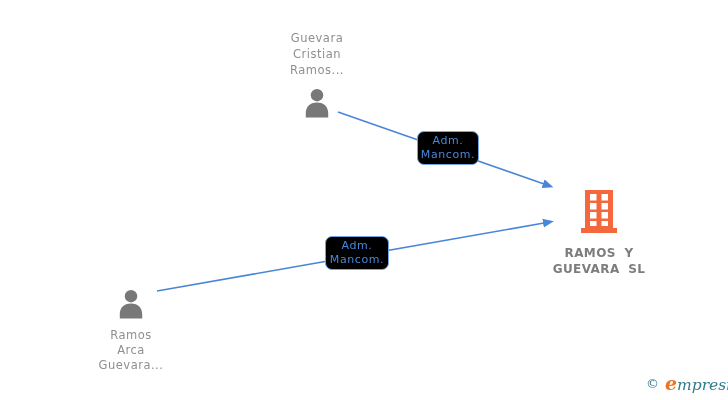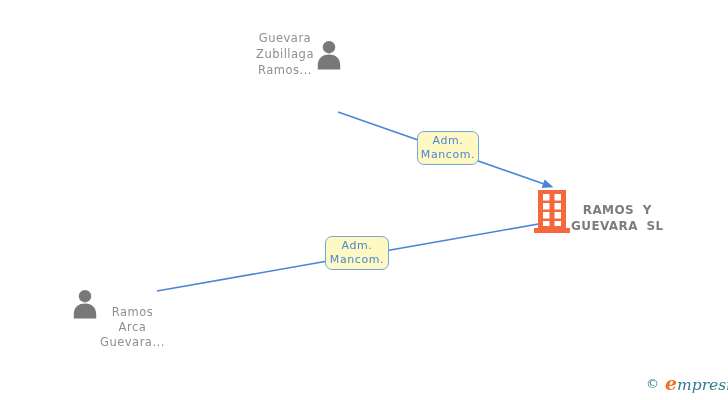--- a/index.html
+++ b/index.html
@@ -7,39 +7,39 @@
   body {
     background:#ffffff;
     font-family:"DejaVu Sans", sans-serif;
     position:relative;
     overflow:hidden;
   }
   .canvas { position:absolute; left:0; top:0; width:728px; height:400px; }
   .edges-svg { position:absolute; left:0; top:0; z-index:1; }
   .node {
     position:absolute; z-index:2;
-    display:flex; 
+    display:flex; flex-direction:column; align-items:center;
   }
   .node-person-top   { left:256px; top:30px;  width:122px; }
   .node-person-bottom{ left:70px;  top:289px; width:122px; }
   .node-company      { left:533px; top:190px; width:132px; }
   .person-name {
     color:#8f8f8f; font-size:11.5px; line-height:16px;
     text-align:center; letter-spacing:0.5px;
   }
-  .person-name-bottom { line-height:15px; margin-top:16px; }
+  .person-name-bottom { line-height:15px; margin-top:9px; }
   .person-icon-top { margin-top:10px; }
   .company-name {
     color:#7d7d7d; font-size:12px; font-weight:bold; line-height:16px;
     text-align:center; letter-spacing:0.4px; word-spacing:4px; margin-top:12px;
   }
   .name-line { display:block; }
   .edge-label {
     position:absolute; z-index:3;
-    background:#fef9c3;
+    background:#000000;
     border:1.5px solid #74a4e6;
     border-radius:7px;
     color:#4a86d8; font-size:11px; line-height:14px;
     letter-spacing:0.6px; text-align:center;
     display:flex; flex-direction:column; justify-content:center;
   }
   .edge-label-1 { left:417px; top:131px; width:62px; height:34px; }
   .edge-label-2 { left:325px; top:236px; width:64px; height:34px; }
   .footer-logo {
     position:absolute; z-index:2;
@@ -62,21 +62,21 @@
         <path d="M0,0 L11,4.5 L0,9 Z" fill="#4a86d8"></path>
       </marker>
     </defs>
     <line x1="338" y1="112" x2="544" y2="184" stroke="#4a86d8" stroke-width="1.6" marker-end="url(#arrow)"></line>
     <line x1="157" y1="291" x2="544" y2="223" stroke="#4a86d8" stroke-width="1.6" marker-end="url(#arrow)"></line>
   </svg>
 
   <div class="node node-person-top">
     <div class="person-name">
       <span class="name-line">Guevara</span>
-      <span class="name-line">Zubillaga</span>
+      <span class="name-line">Cristian</span>
       <span class="name-line">Ramos...</span>
     </div>
     <svg class="person-icon-top" width="30" height="30" viewBox="0 0 30 30">
       <circle cx="15" cy="7.2" r="6.2" fill="#787878"></circle>
       <path d="M15,14.5 c-7.2,0 -11.2,4.6 -11.2,10.6 L3.8,29.5 L26.2,29.5 L26.2,25.1 c0,-6 -4,-10.6 -11.2,-10.6 Z" fill="#787878"></path>
     </svg>
   </div>
 
   <div class="node node-person-bottom">
     <svg width="30" height="30" viewBox="0 0 30 30">

